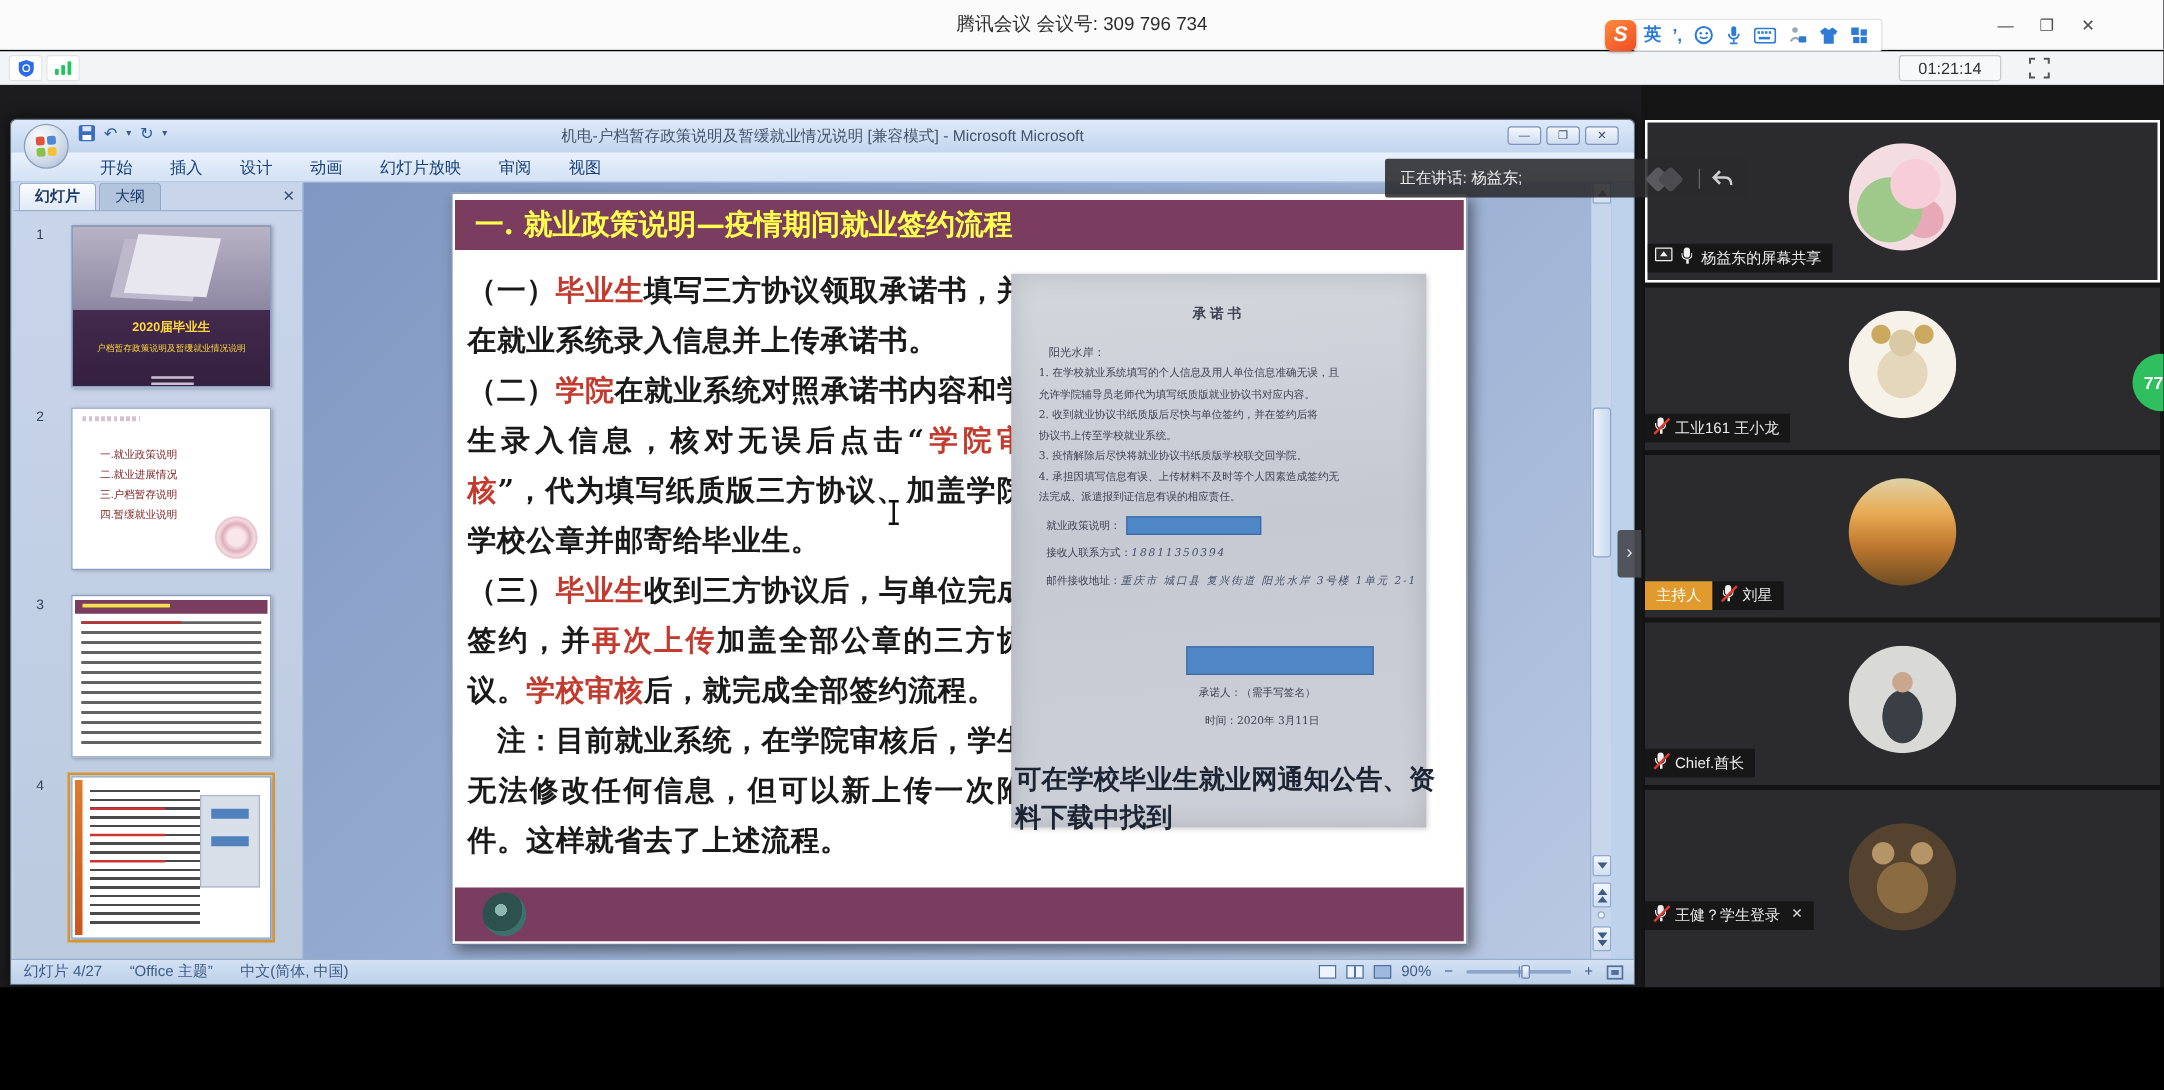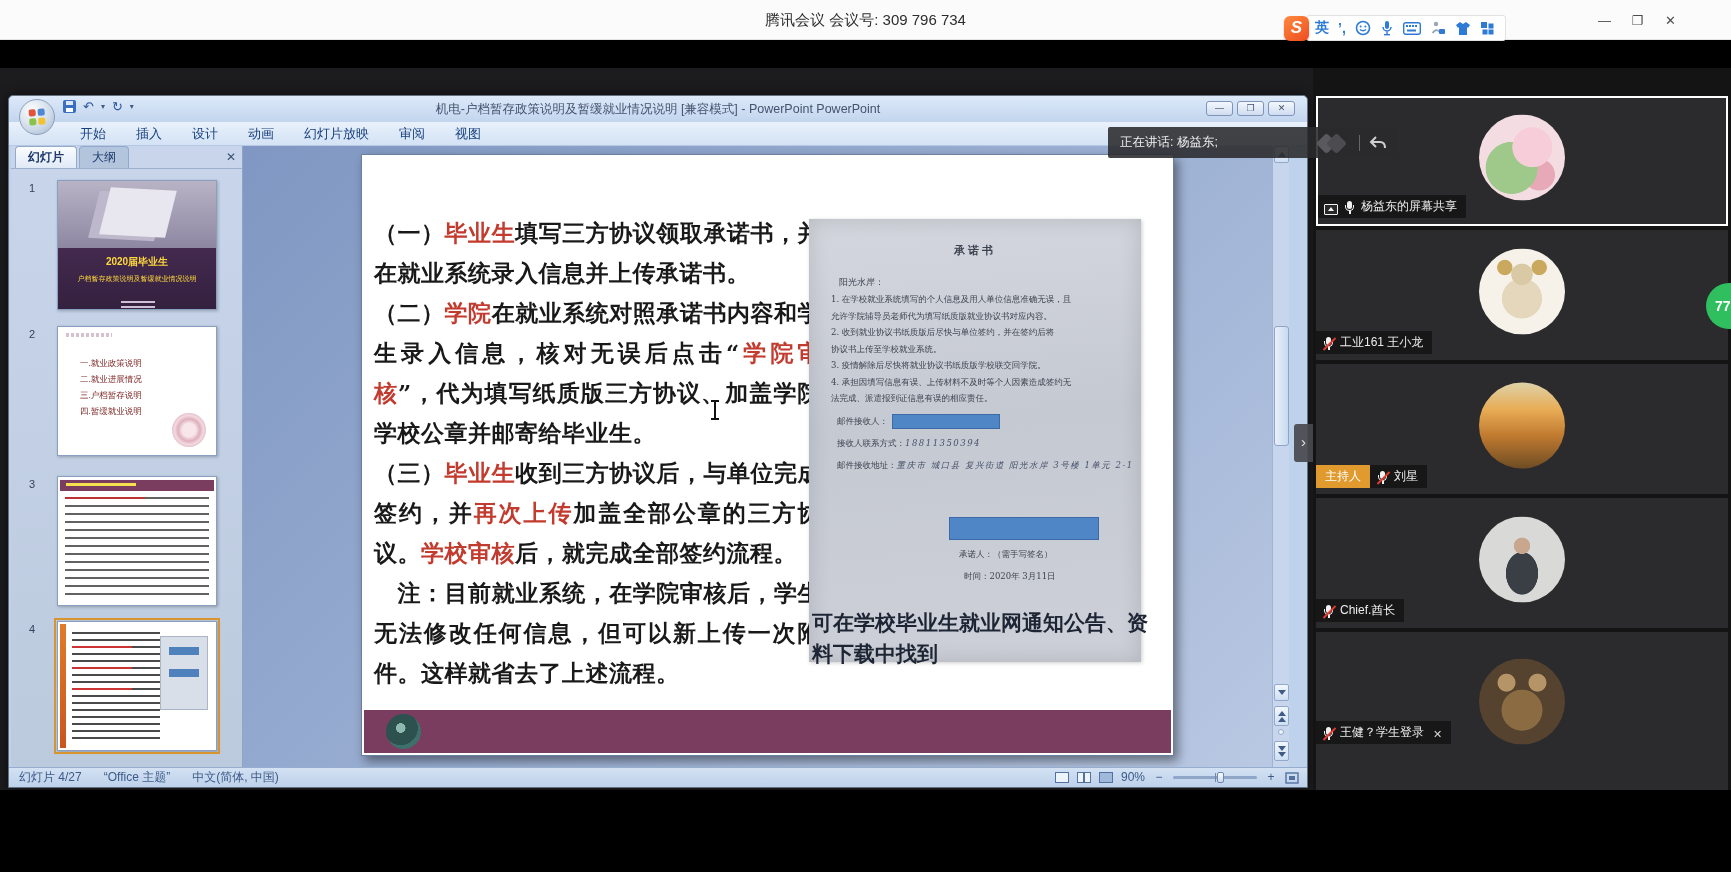--- a/index.html
+++ b/index.html
@@ -149,21 +149,21 @@
   .sidebar { position:absolute; left:1313px; top:68px; width:418px; height:722px; background:#141415; overflow:hidden; }
   .tile { position:absolute; left:3px; width:412px; height:130px; background:#2b2b2d; overflow:hidden; }
   .tile.active { border:2px solid #fff; }
   .avatar { position:absolute; left:50%; top:50%; transform:translate(-50%,-54%); width:86px; height:86px; border-radius:50%; }
   .av1 { background:radial-gradient(circle at 62% 38%, #f6cdd8 0 26%, transparent 27%), radial-gradient(circle at 38% 62%, #9ec98b 0 34%, transparent 35%), radial-gradient(circle at 70% 70%, #e7a9b8 0 18%, transparent 19%), #f3dde3; }
   .av2 { background:radial-gradient(circle at 50% 30%, #d9c9a4 0 14%, transparent 15%), radial-gradient(circle at 50% 58%, #e4d7bc 0 30%, transparent 31%), radial-gradient(circle at 30% 22%, #caa85e 0 8%, transparent 9%), radial-gradient(circle at 70% 22%, #caa85e 0 8%, transparent 9%), #f6f2ea; }
   .av3 { background:linear-gradient(180deg,#ded2a8 0%,#e8ab54 32%,#c07a30 62%,#6e4c23 100%); }
   .av4 { background:radial-gradient(circle at 50% 34%, #c9a78f 0 11%, transparent 12%), radial-gradient(ellipse at 50% 66%, #3a3f46 0 26%, transparent 27%), #d9d9d7; }
   .av5 { background:radial-gradient(circle at 50% 60%, #8a6b42 0 30%, transparent 31%), radial-gradient(circle at 32% 28%, #b59467 0 10%, transparent 11%), radial-gradient(circle at 68% 28%, #b59467 0 10%, transparent 11%), #55432f; }
   .namebar { position:absolute; left:0; bottom:6px; display:flex; align-items:stretch; font-size:12px; color:#ececec; }
-  .namebar .seg { display:flex; align-items:flex-end; gap:5px; background:rgba(18,18,18,.78); padding:3px 9px 3px 6px; }
+  .namebar .seg { display:flex; align-items:flex-start; gap:5px; background:rgba(18,18,18,.78); padding:3px 9px 3px 6px; }
   .hostbadge { display:flex; align-items:center; background:#e09a2d; color:#fff; padding:0 9px; font-size:12px; }
   .closex { color:#d8d8d8; font-size:11px; margin-left:4px; }
   
   .mic { position:relative; width:13px; height:14px; flex:0 0 auto; }
   .mic .cap { position:absolute; left:4px; top:0; width:5px; height:8px; background:#f2f2f2; border-radius:2.5px; }
   .mic .bowl { position:absolute; left:2px; top:4px; width:9px; height:6px; border:1.5px solid #f2f2f2; border-top:none; border-radius:0 0 6px 6px; }
   .mic .stem { position:absolute; left:6px; top:10px; width:1.5px; height:3px; background:#f2f2f2; }
   .mic.muted::after { content:""; position:absolute; left:-1px; top:6px; width:17px; height:2px; background:#e03b30; transform:rotate(-45deg); }
   .shicon { width:14px; height:11px; border:1.5px solid #f2f2f2; border-radius:1px; position:relative; flex:0 0 auto; background:rgba(255,255,255,.08); }
   .shicon::after { content:""; position:absolute; left:3px; top:2px; border-left:3px solid transparent; border-right:3px solid transparent; border-bottom:4px solid #f2f2f2; }
@@ -218,26 +218,50 @@
           </svg>
       </div>
     </div>
     <div class="win-controls">
       <div class="wbtn">—</div>
       <div class="wbtn">❐</div>
       <div class="wbtn">✕</div>
     </div>
   </div>
 
+  <div class="subbar">
+    <div class="chip shield">
+      <svg width="14" height="15" viewBox="0 0 14 15">
+          <path d="M7 1 L13 3 V8 C13 11.5 10.5 13.5 7 14.5 C3.5 13.5 1 11.5 1 8 V3 Z" fill="#2e6be6"></path>
+          <circle cx="7" cy="7.5" r="2.6" fill="none" stroke="#fff" stroke-width="1.1"></circle>
+        </svg>
+    </div>
+    <div class="chip signal">
+      <span class="sigbars">
+          <i></i>
+          <i></i>
+          <i></i>
+        </span>
+    </div>
+    <div class="timer">01:21:14</div>
+    <div class="fs-btn">
+      <svg width="19" height="19" viewBox="0 0 19 19" fill="none" stroke="#555" stroke-width="1.6">
+          <path d="M2 6 V2 H6"></path>
+          <path d="M13 2 H17 V6"></path>
+          <path d="M17 13 V17 H13"></path>
+          <path d="M6 17 H2 V13"></path>
+        </svg>
+    </div>
+  </div>
 
   <div class="workspace"></div>
 
   <div class="ppt">
     <div class="ppt-titlebar">
-      <div class="ppt-title">机电-户档暂存政策说明及暂缓就业情况说明 [兼容模式] - PowerPoint PowerPoint</div>
+      <div class="ppt-title">机电-户档暂存政策说明及暂缓就业情况说明 [兼容模式] - Microsoft Microsoft</div>
       <div class="ppt-winbtns">
         <div class="b">—</div>
         <div class="b">❐</div>
         <div class="b">✕</div>
       </div>
       <div class="qat">
         <span class="save-ic"></span>
         <span class="arr">↶</span>
           <span class="dd">▾</span>
         <span class="arr">↻</span>
@@ -305,41 +329,44 @@
           <div class="reds"></div>
           <div class="img">
               <i></i>
             </div>
         </div>
       </div>
     </div>
 
     <div class="editor">
       <div class="slide">
+        <div class="slide-header">
+          <div class="t">一. 就业政策说明—疫情期间就业签约流程</div>
+        </div>
         <div class="slide-body">
           <div><span>（一）</span><span class="red">毕业生</span><span>填写三方协议领取承诺书，并在就业系统录入信息并上传承诺书。</span></div>
           <div><span>（二）</span><span class="red">学院</span><span>在就业系统对照承诺书内容和学生录入信息，核对无误后点击“</span><span class="red">学院审核</span><span>”，代为填写纸质版三方协议、加盖学院学校公章并邮寄给毕业生。</span></div>
           <div><span>（三）</span><span class="red">毕业生</span><span>收到三方协议后，与单位完成签约，并</span><span class="red">再次上传</span><span>加盖全部公章的三方协议。</span><span class="red">学校审核</span><span>后，就完成全部签约流程。</span></div>
           <div><span>　注：目前就业系统，在学院审核后，学生无法修改任何信息，但可以新上传一次附件。这样就省去了上述流程。</span></div>
         </div>
 
         <div class="doc">
           <div class="dtitle">承诺书</div>
           <div class="dintro">阳光水岸：</div>
           <div class="dlines">
               <div class="dline">1. 在学校就业系统填写的个人信息及用人单位信息准确无误，且</div>
               <div class="dline">允许学院辅导员老师代为填写纸质版就业协议书对应内容。</div>
               <div class="dline">2. 收到就业协议书纸质版后尽快与单位签约，并在签约后将</div>
               <div class="dline">协议书上传至学校就业系统。</div>
               <div class="dline">3. 疫情解除后尽快将就业协议书纸质版学校联交回学院。</div>
               <div class="dline">4. 承担因填写信息有误、上传材料不及时等个人因素造成签约无</div>
               <div class="dline">法完成、派遣报到证信息有误的相应责任。</div>
             </div>
           <div class="frow">
-            <span>邮件接收人：</span><span class="redact r1"></span>
+            <span>就业政策说明：</span><span class="redact r1"></span>
           </div>
           <div class="frow">
             <span>接收人联系方式：</span><span class="hand">18811350394</span>
           </div>
           <div class="frow">
             <span>邮件接收地址：</span><span class="hand">重庆市 城口县 复兴街道 阳光水岸 3号楼 1单元 2-1</span>
           </div>
           <span class="redact r2"></span>
           <div class="signer">承诺人：（需手写签名）</div>
           <div class="ddate">时间：2020年 3月11日</div>

